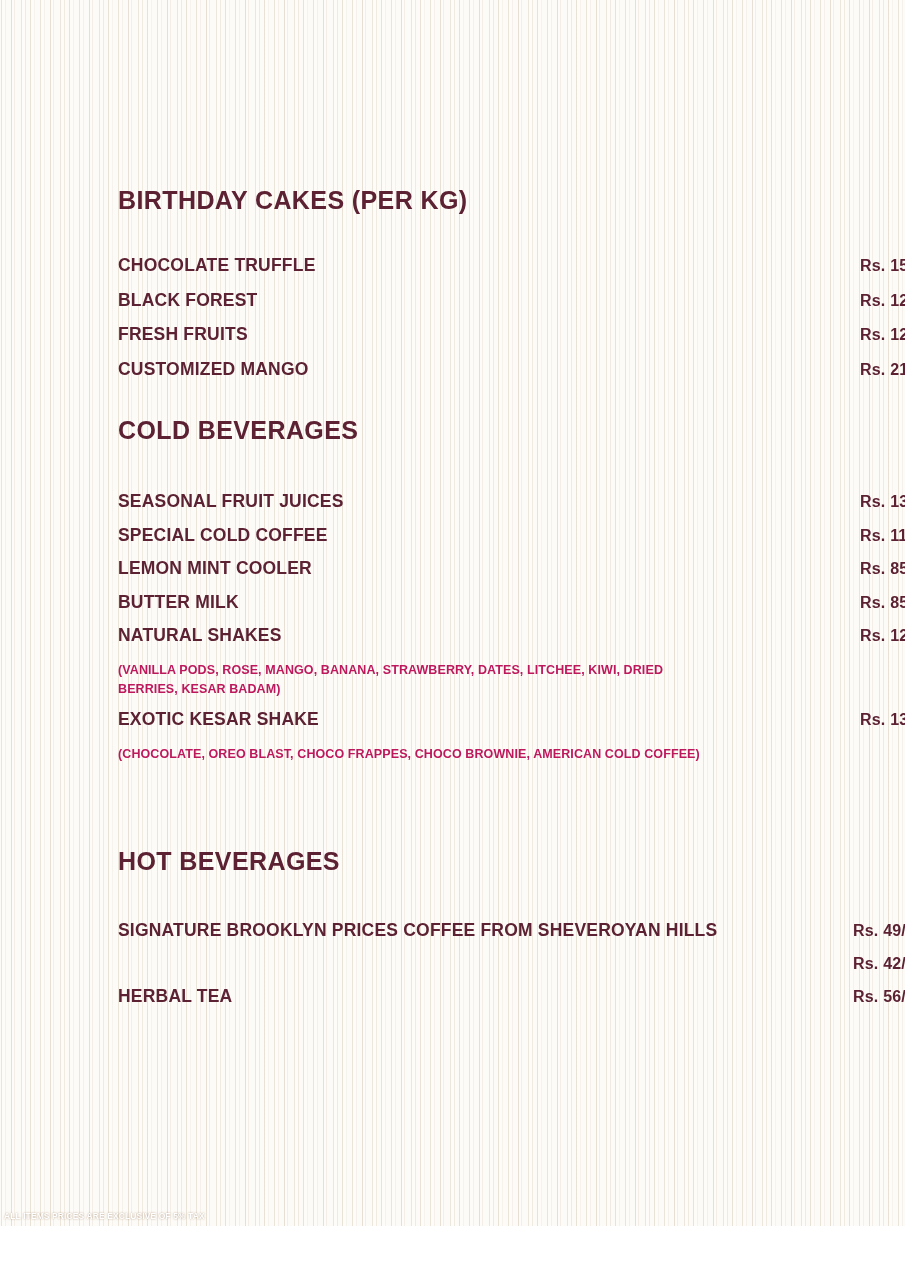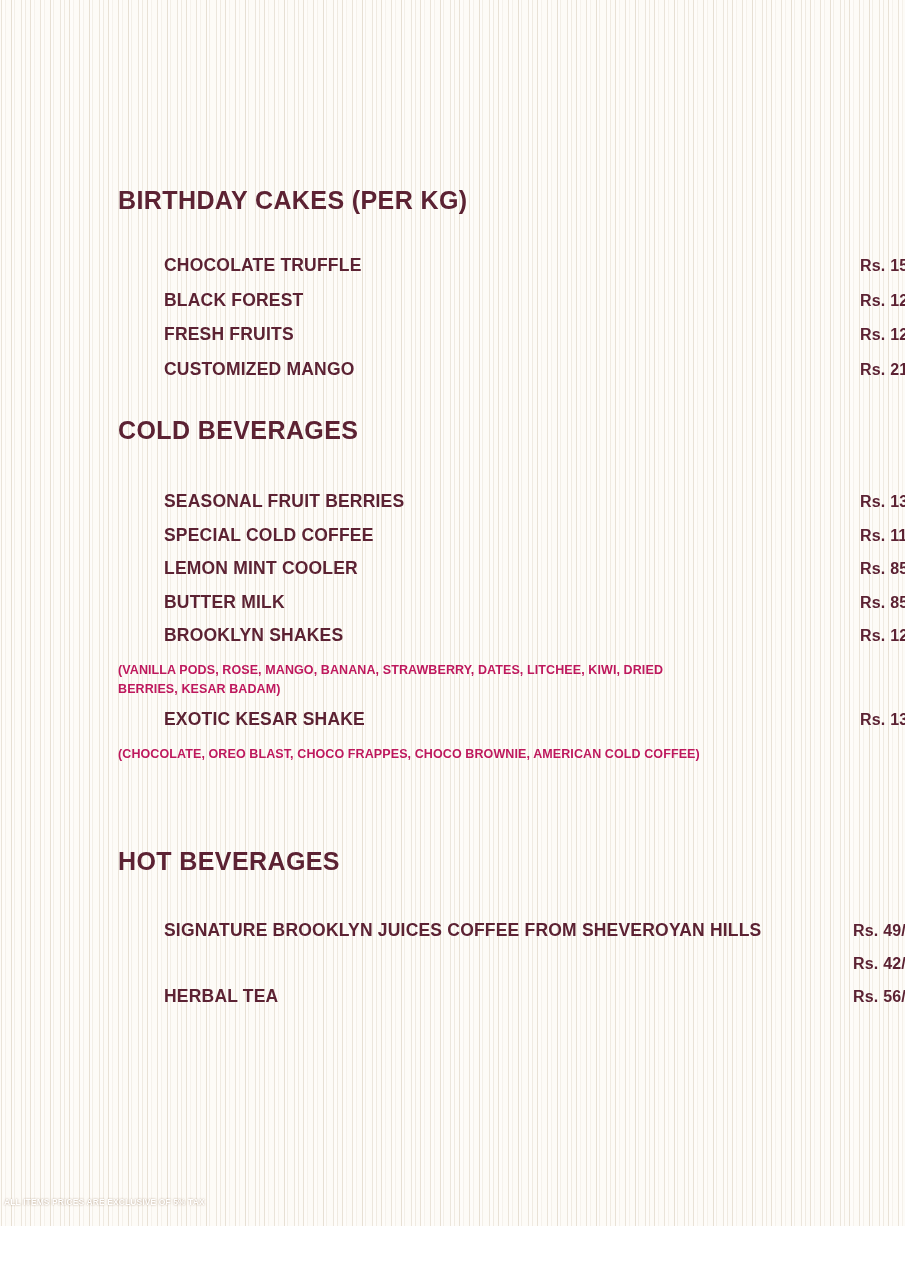--- a/index.html
+++ b/index.html
@@ -157,21 +157,20 @@
     align-items: baseline;
     line-height: 1;
   }
 
   .item-name {
     color: #5c2233;
     font-size: 17.5px;
     font-weight: bold;
     letter-spacing: 0.2px;
     white-space: nowrap;
-    margin-left: 46px;
   }
 
   .item-price {
     color: #5c2233;
     font-size: 16px;
     font-weight: bold;
     letter-spacing: 0.2px;
     white-space: nowrap;
     margin-left: auto;
     width: 163px;
@@ -200,21 +199,21 @@
   .sec-cold .item-desc { margin: 0 0 12px 0; }
 
   .sec-hot .items   { margin-top: 48px; }
   .sec-hot .row     { margin-bottom: 16px; }
   .sec-hot .item-price { width: 170px; }
 
   
   .footnote {
     position: absolute;
     left: 4px;
-    bottom: 19px;
+    bottom: 5px;
     z-index: 6;
     color: #ffffff;
     font-size: 8.5px;
     font-weight: bold;
     letter-spacing: 0.1px;
     white-space: nowrap;
     text-shadow: 0 0 2px rgba(120,80,40,0.55);
   }
 </style>
 </head>
@@ -255,57 +254,57 @@
           <span class="item-name">CUSTOMIZED MANGO</span>
           <span class="item-price">Rs. 2135/-</span>
         </li>
       </ul>
     </div>
 
     <div class="section sec-cold">
       <h2 class="section-title">COLD BEVERAGES</h2>
       <ul class="items">
         <li class="row">
-          <span class="item-name">SEASONAL FRUIT BERRIES</span>
+          <span class="item-name">SEASONAL FRUIT JUICES</span>
           <span class="item-price">Rs. 134/-</span>
         </li>
         <li class="row">
           <span class="item-name">SPECIAL COLD COFFEE</span>
           <span class="item-price">Rs. 112/-</span>
         </li>
         <li class="row">
           <span class="item-name">LEMON MINT COOLER</span>
           <span class="item-price">Rs. 85/-</span>
         </li>
         <li class="row">
           <span class="item-name">BUTTER MILK</span>
           <span class="item-price">Rs. 85/-</span>
         </li>
         <li class="row">
-          <span class="item-name">BROOKLYN SHAKES</span>
+          <span class="item-name">NATURAL SHAKES</span>
           <span class="item-price">Rs. 128/-</span>
         </li>
         <li>
           <p class="item-desc">(VANILLA PODS, ROSE, MANGO, BANANA, STRAWBERRY, DATES, LITCHEE, KIWI, DRIED BERRIES, KESAR BADAM)</p>
         </li>
         <li class="row">
           <span class="item-name">EXOTIC KESAR SHAKE</span>
           <span class="item-price">Rs. 134/-</span>
         </li>
         <li>
           <p class="item-desc">(CHOCOLATE, OREO BLAST, CHOCO FRAPPES, CHOCO BROWNIE, AMERICAN COLD COFFEE)</p>
         </li>
       </ul>
     </div>
 
     <div class="section sec-hot">
       <h2 class="section-title">HOT BEVERAGES</h2>
       <ul class="items">
         <li class="row">
-          <span class="item-name">SIGNATURE BROOKLYN JUICES COFFEE FROM SHEVEROYAN HILLS</span>
+          <span class="item-name">SIGNATURE BROOKLYN PRICES COFFEE FROM SHEVEROYAN HILLS</span>
           <span class="item-price">Rs. 49/-</span>
         </li>
         <li class="row">
           <span class="item-price">Rs. 42/-</span>
         </li>
         <li class="row">
           <span class="item-name">HERBAL TEA</span>
           <span class="item-price">Rs. 56/-</span>
         </li>
       </ul>

